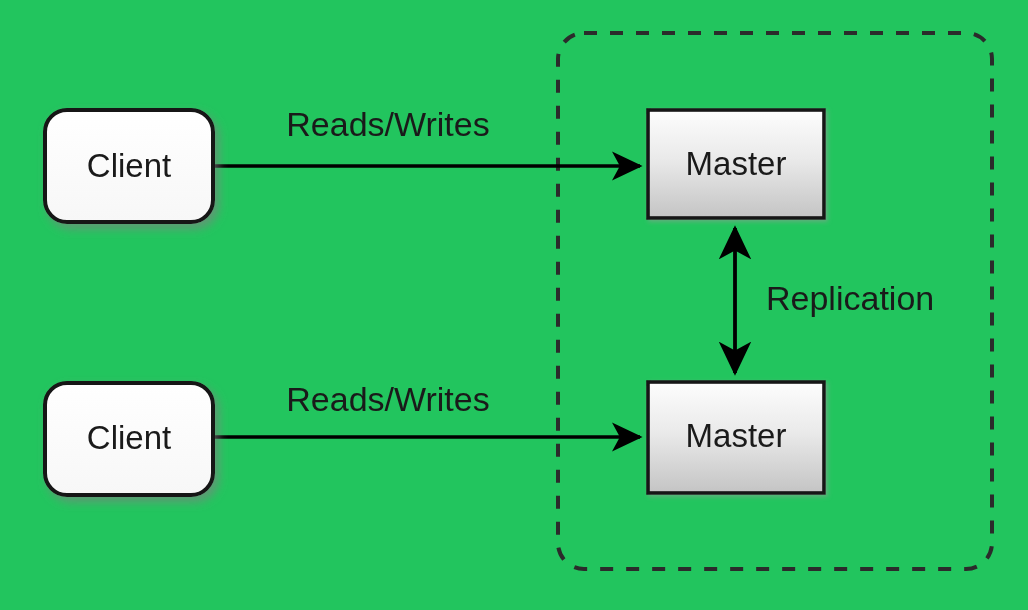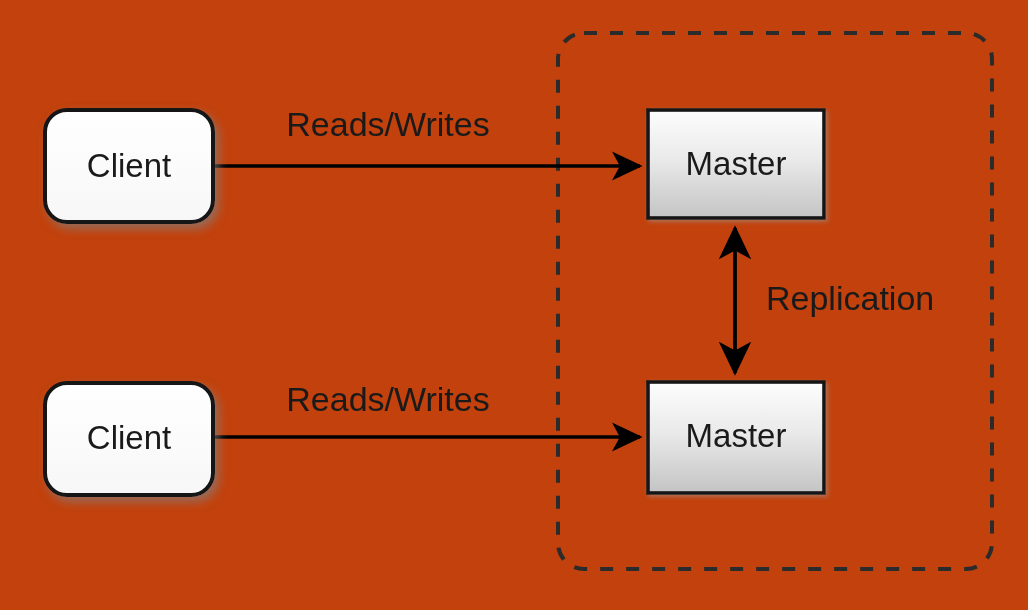--- a/index.html
+++ b/index.html
@@ -8,21 +8,21 @@
     padding: 0;
     background: #ffffff;
   }
   body {
     font-family: "Liberation Sans", sans-serif;
   }
   #diagram-root {
     position: relative;
     width: 1028px;
     height: 610px;
-    background: #c2410c;
+    background: #22c55e;
     overflow: hidden;
   }
   #diagram-svg {
     position: absolute;
     top: 0;
     left: 0;
     width: 1028px;
     height: 610px;
   }
   .node-label {

